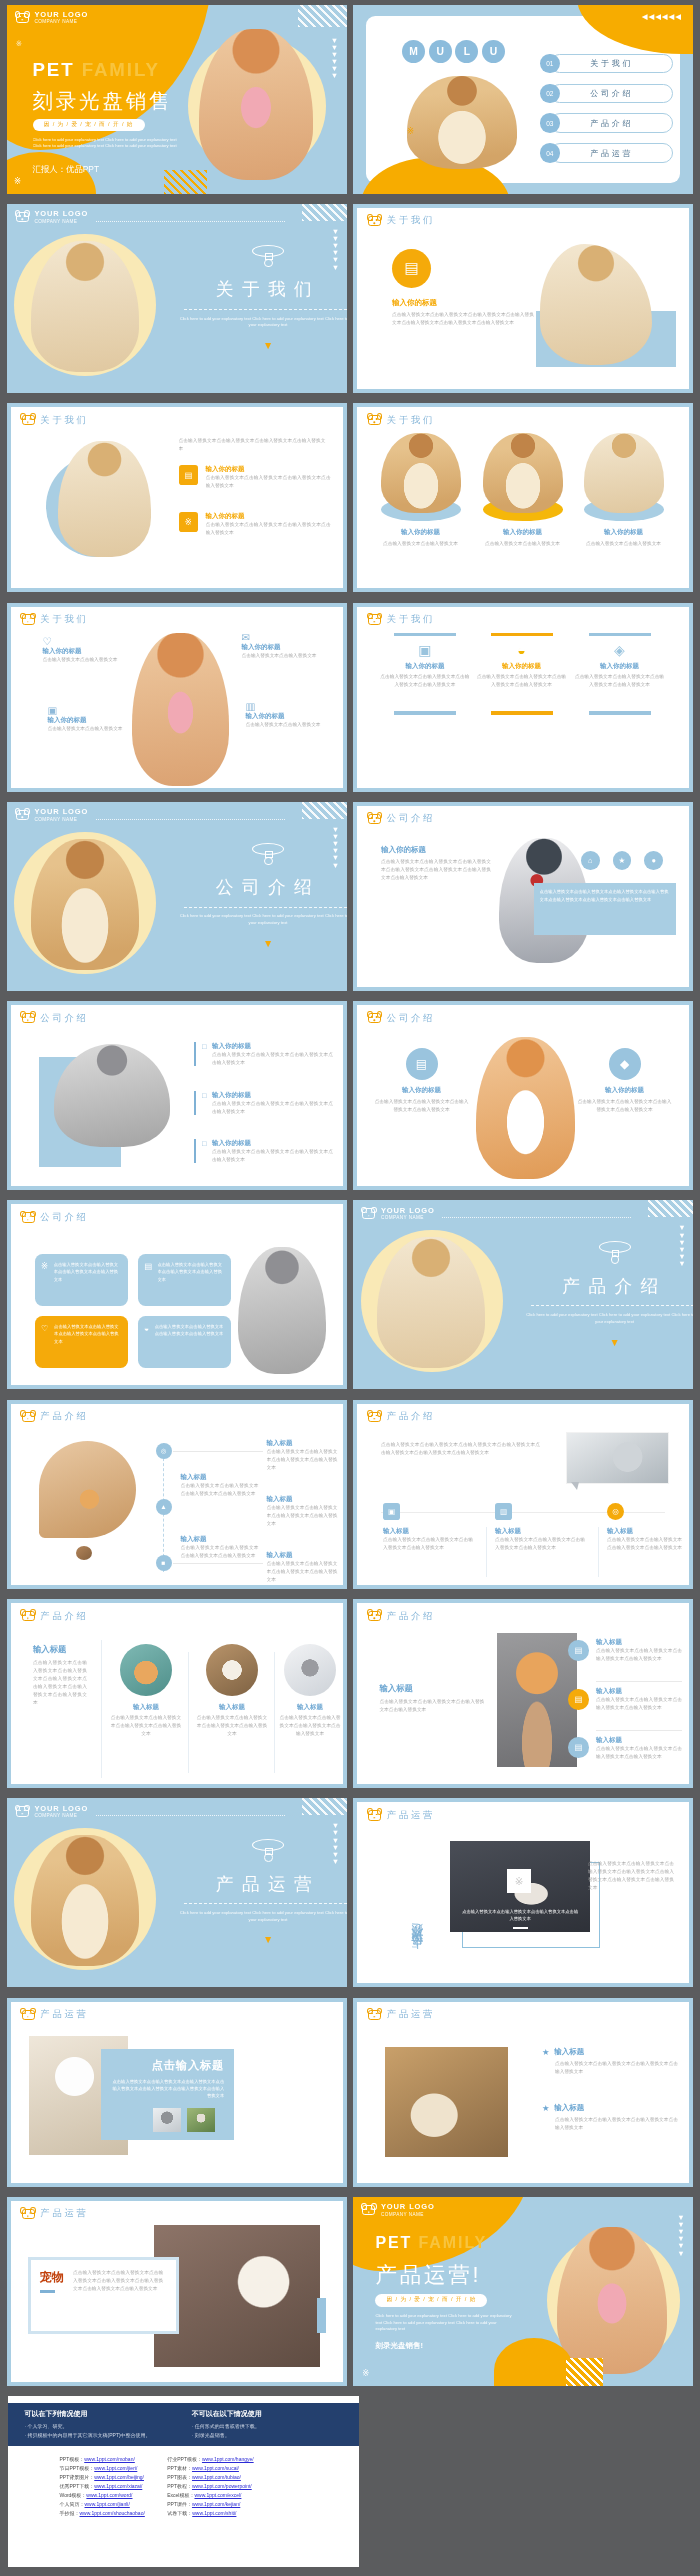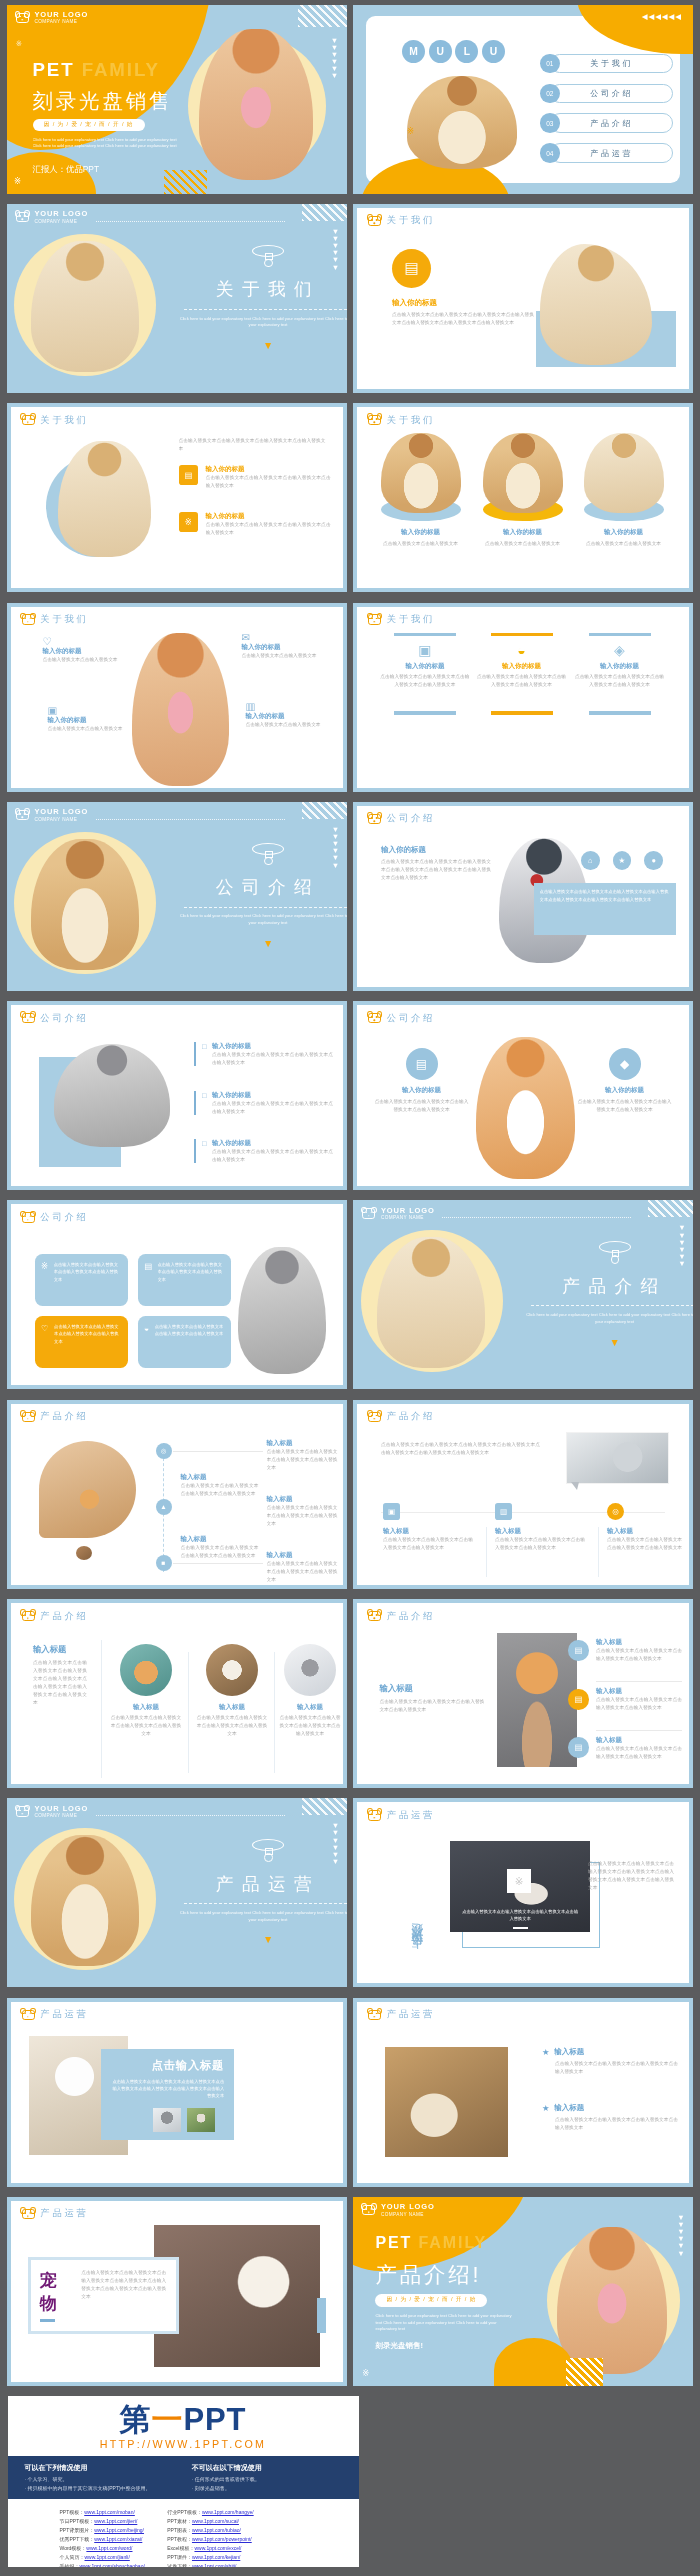--- a/index.html
+++ b/index.html
@@ -641,21 +641,21 @@
     <div class="hdr">
           <span class="dogface y">
             <i class="e"></i>
           </span>
           <span class="hdr-t">产品运营</span>
         </div>
     <div class="abs" style="right:22.4px;top:24px;width:166px;height:142px;background:radial-gradient(circle at 66% 40%,#f6f1e8 0 18%,transparent 19%),linear-gradient(150deg,#8d7468,#5f4c42)"></div>
     <div class="abs" style="right:17px;top:97px;width:8.4px;height:35px;background:#9ac4de"></div>
     <div class="abs flex" style="left:17px;top:56px;width:151px;height:77px;background:#fff;border:3.7px solid #cfe3f0;padding:9.3px;gap:9.3px">
       <span>
-        <div style="color:#701a75;font-size:17px;font-weight:bold">宠物</div>
+        <div style="color:#c2410c;font-size:12px;font-weight:bold">宠物</div>
         <div style="width:15px;height:2.8px;background:#7fb1d5;margin-top:3.7px"></div>
       </span>
       <span class="tx" style="width:90px;height:52px">点击输入替换文本点击输入替换文本点击输入替换文本点击输入替换文本点击输入替换文本点击输入替换文本点击输入替换文本</span>
     </div>
   </div>
 
   <div class="slide">
     <div class="abs" style="left:-37px;top:-47px;width:215px;height:121px;background:#f7ac00;border-radius:0 0 70% 30%/0 0 90% 55%"></div>
     <div class="logo-row">
           <span class="dogface">
@@ -665,34 +665,30 @@
             <div class="l1">YOUR LOGO</div>
             <div class="l2">COMPANY NAME</div>
           </span>
         </div>
     <div class="abs tri-col" style="right:7.5px;top:17px">▼▼▼▼▼▼</div>
     <div class="abs" style="right:13px;top:37px;width:133px;height:133px;border-radius:50%;background:#f9e9b6"></div>
     <div class="pet shiba" style="right:26px;top:30px;width:110px;height:147px"></div>
     <div class="abs" style="right:119px;bottom:-17px;width:80px;height:65px;background:#f7ac00;border-radius:50% 50% 0 0"></div>
     <div class="abs hatch" style="right:90px;bottom:0;width:37px;height:28px;background:repeating-linear-gradient(45deg,#fff 0 1.9px,#f7ac00 1.9px 5.6px)"></div>
     <div class="abs" style="left:22.4px;top:37px;font-size:16px;font-weight:bold;letter-spacing:1.9px"><span style="color:#fff">PET</span> <span style="color:#f8c43e">FAMILY</span></div>
-    <div class="abs" style="left:22.4px;top:63px;font-size:21.5px;color:#fff;letter-spacing:2.8px;font-weight:300">产品介绍!</div>
+    <div class="abs" style="left:22.4px;top:63px;font-size:21.5px;color:#fff;letter-spacing:2.8px;font-weight:300">产品运营!</div>
     <div class="abs" style="left:22.4px;top:97px;background:#fff;border-radius:8.4px;padding:2.3px 11.2px;font-size:5.6px;color:#f0a202;letter-spacing:0.9px">因 / 为 / 爱 / 宠 / 而 / 开 / 始</div>
     <div class="abs" style="left:22.4px;top:116px;width:140px;height:24px;font-size:4.2px;color:rgba(255,255,255,.95);line-height:1.6;overflow:hidden">Click here to add your explanatory text Click here to add your explanatory text Click here to add your explanatory text Click here to add your explanatory text</div>
     <div class="abs" style="left:22.4px;top:144px;font-size:7.5px;font-weight:bold;color:#fff">刻录光盘销售!</div>
     <div class="abs" style="left:9.3px;bottom:7.5px;color:#fff;font-size:8.4px">※</div>
   </div>
 
 </div>
 
 <div class="footer">
-  <div style="text-align:center;padding-top:7.5px">
-    <div class="f-logo"><span style="color:#1c4587">第</span><span style="color:#f08300">一</span><span style="color:#1c4587">PPT</span></div>
-    <div class="f-url">HTTP://WWW.1PPT.COM</div>
-  </div>
   <div class="navy">
     <div>
       <div class="n-t">可以在下列情况使用</div>
       <div class="n-i">个人学习、研究。</div>
       <div class="n-i">拷贝模板中的内容用于其它演示文稿(PPT)中整合使用。</div>
     </div>
     <div>
       <div class="n-t">不可以在以下情况使用</div>
       <div class="n-i">任何形式的出售或者供下载。</div>
       <div class="n-i">刻录光盘销售。</div>

